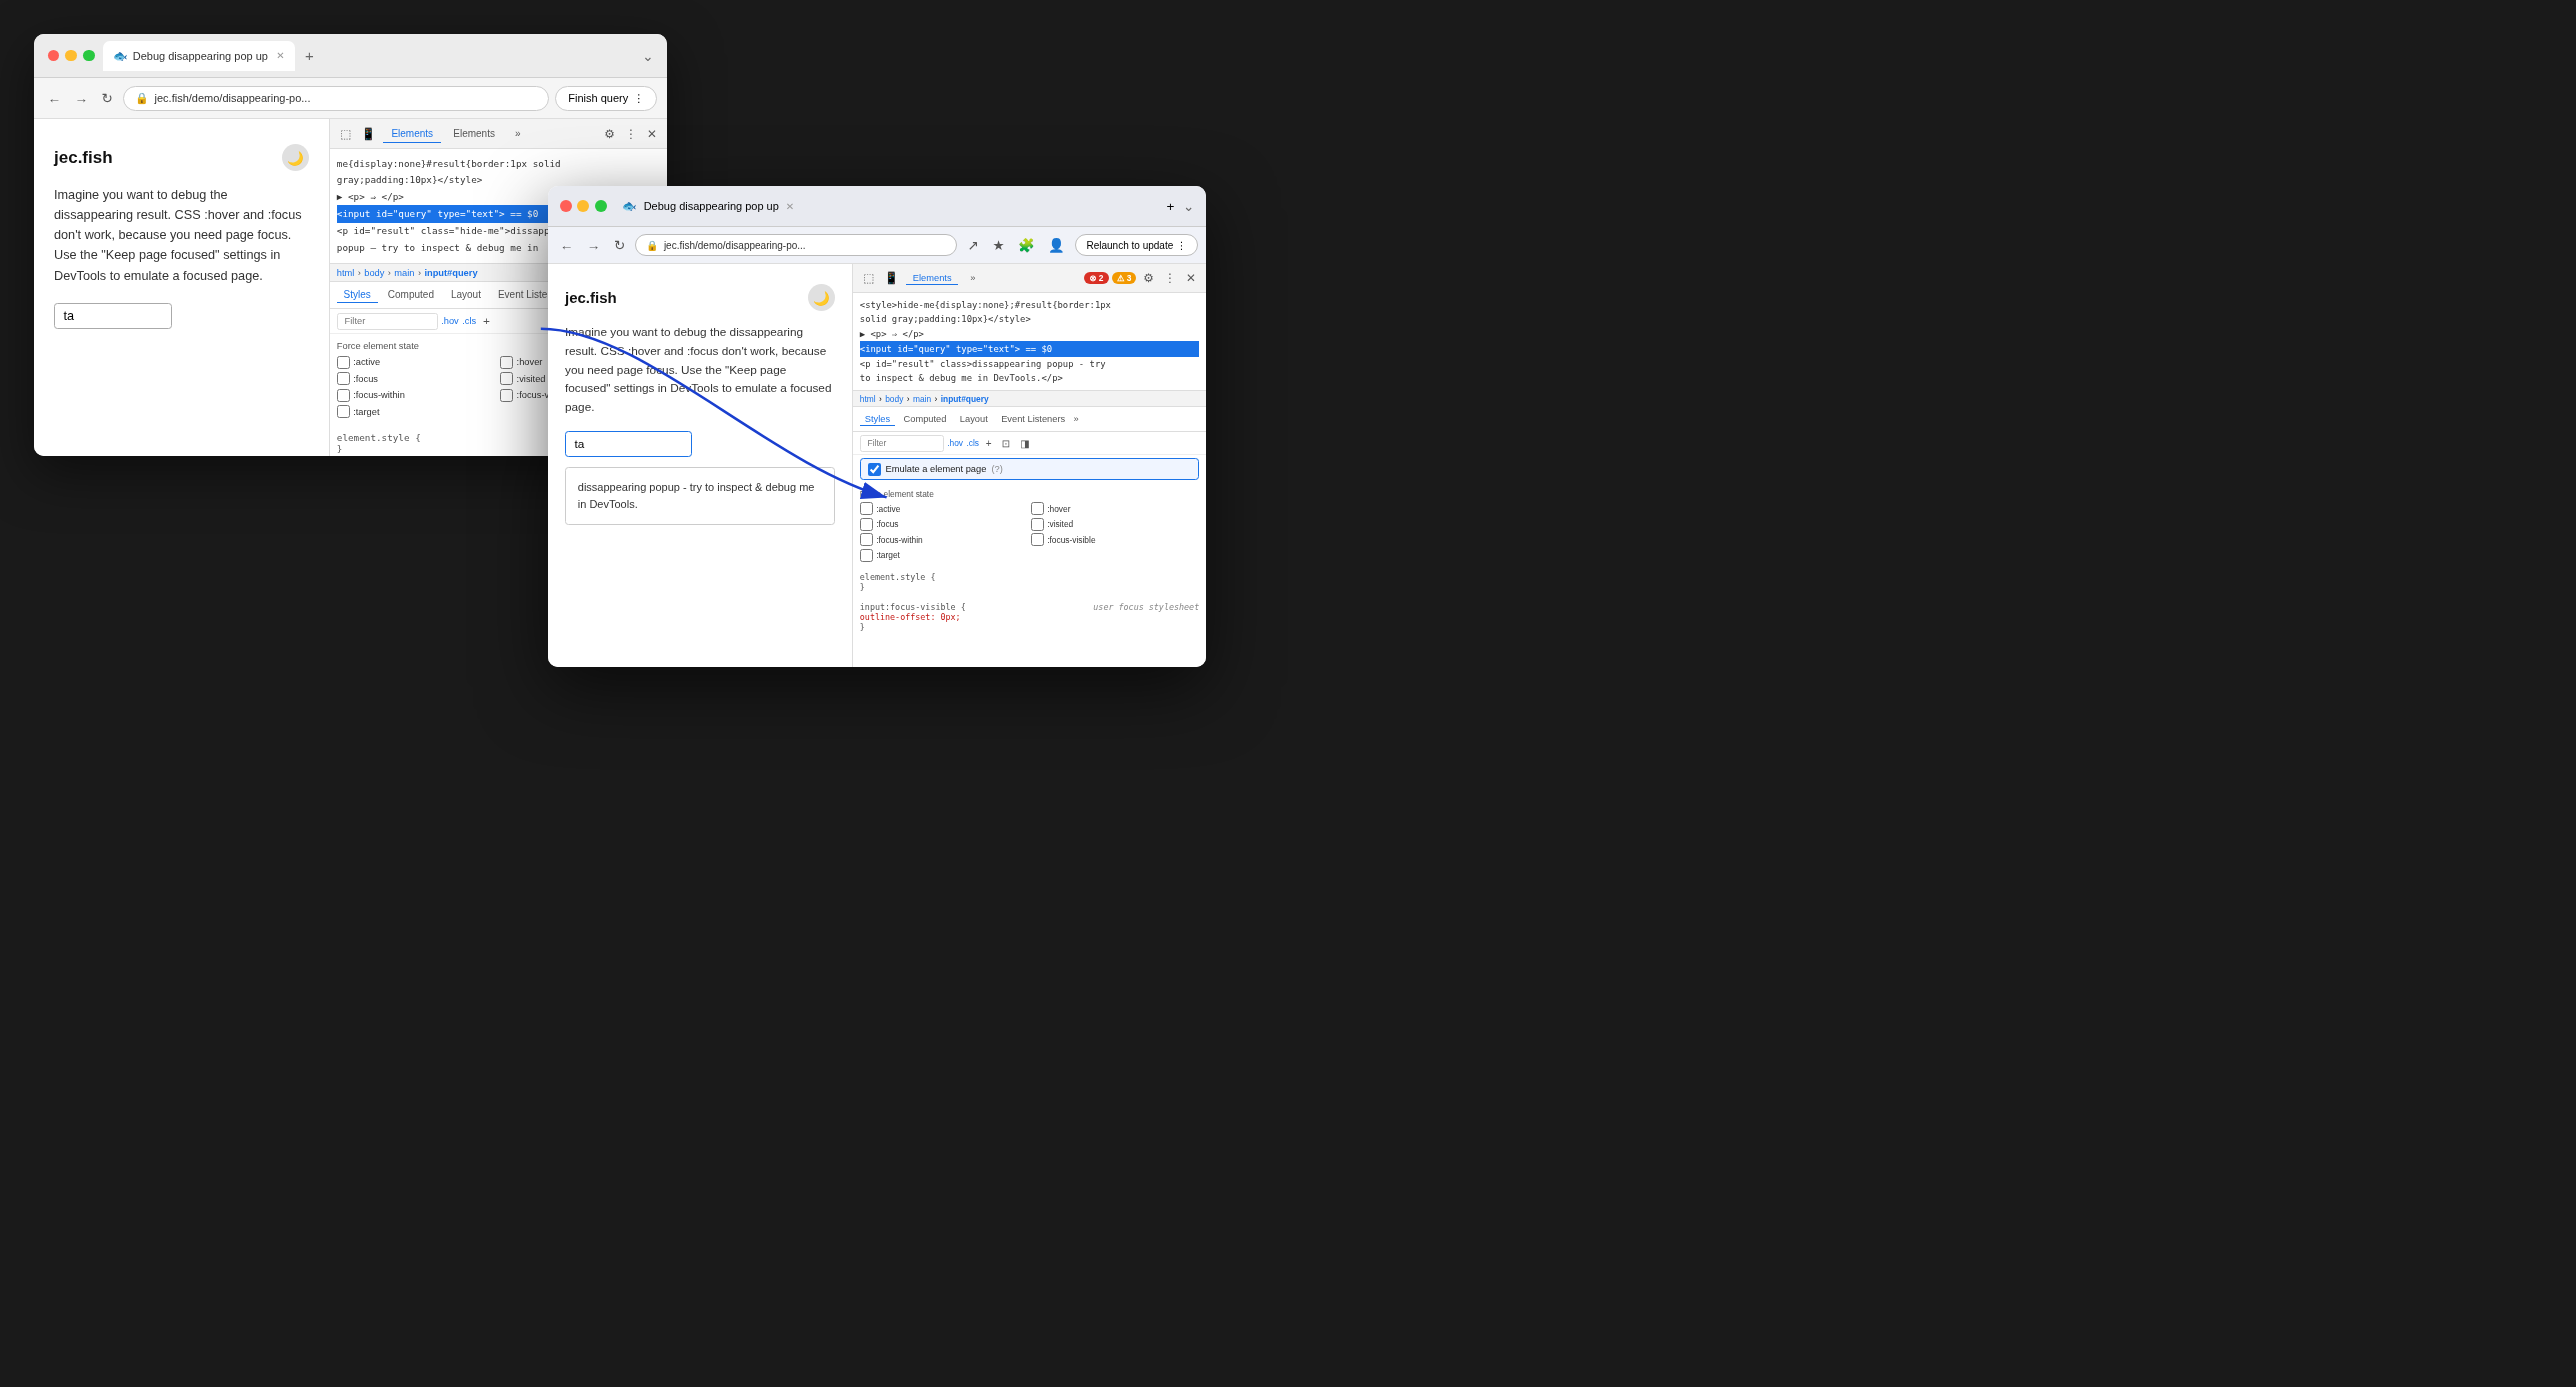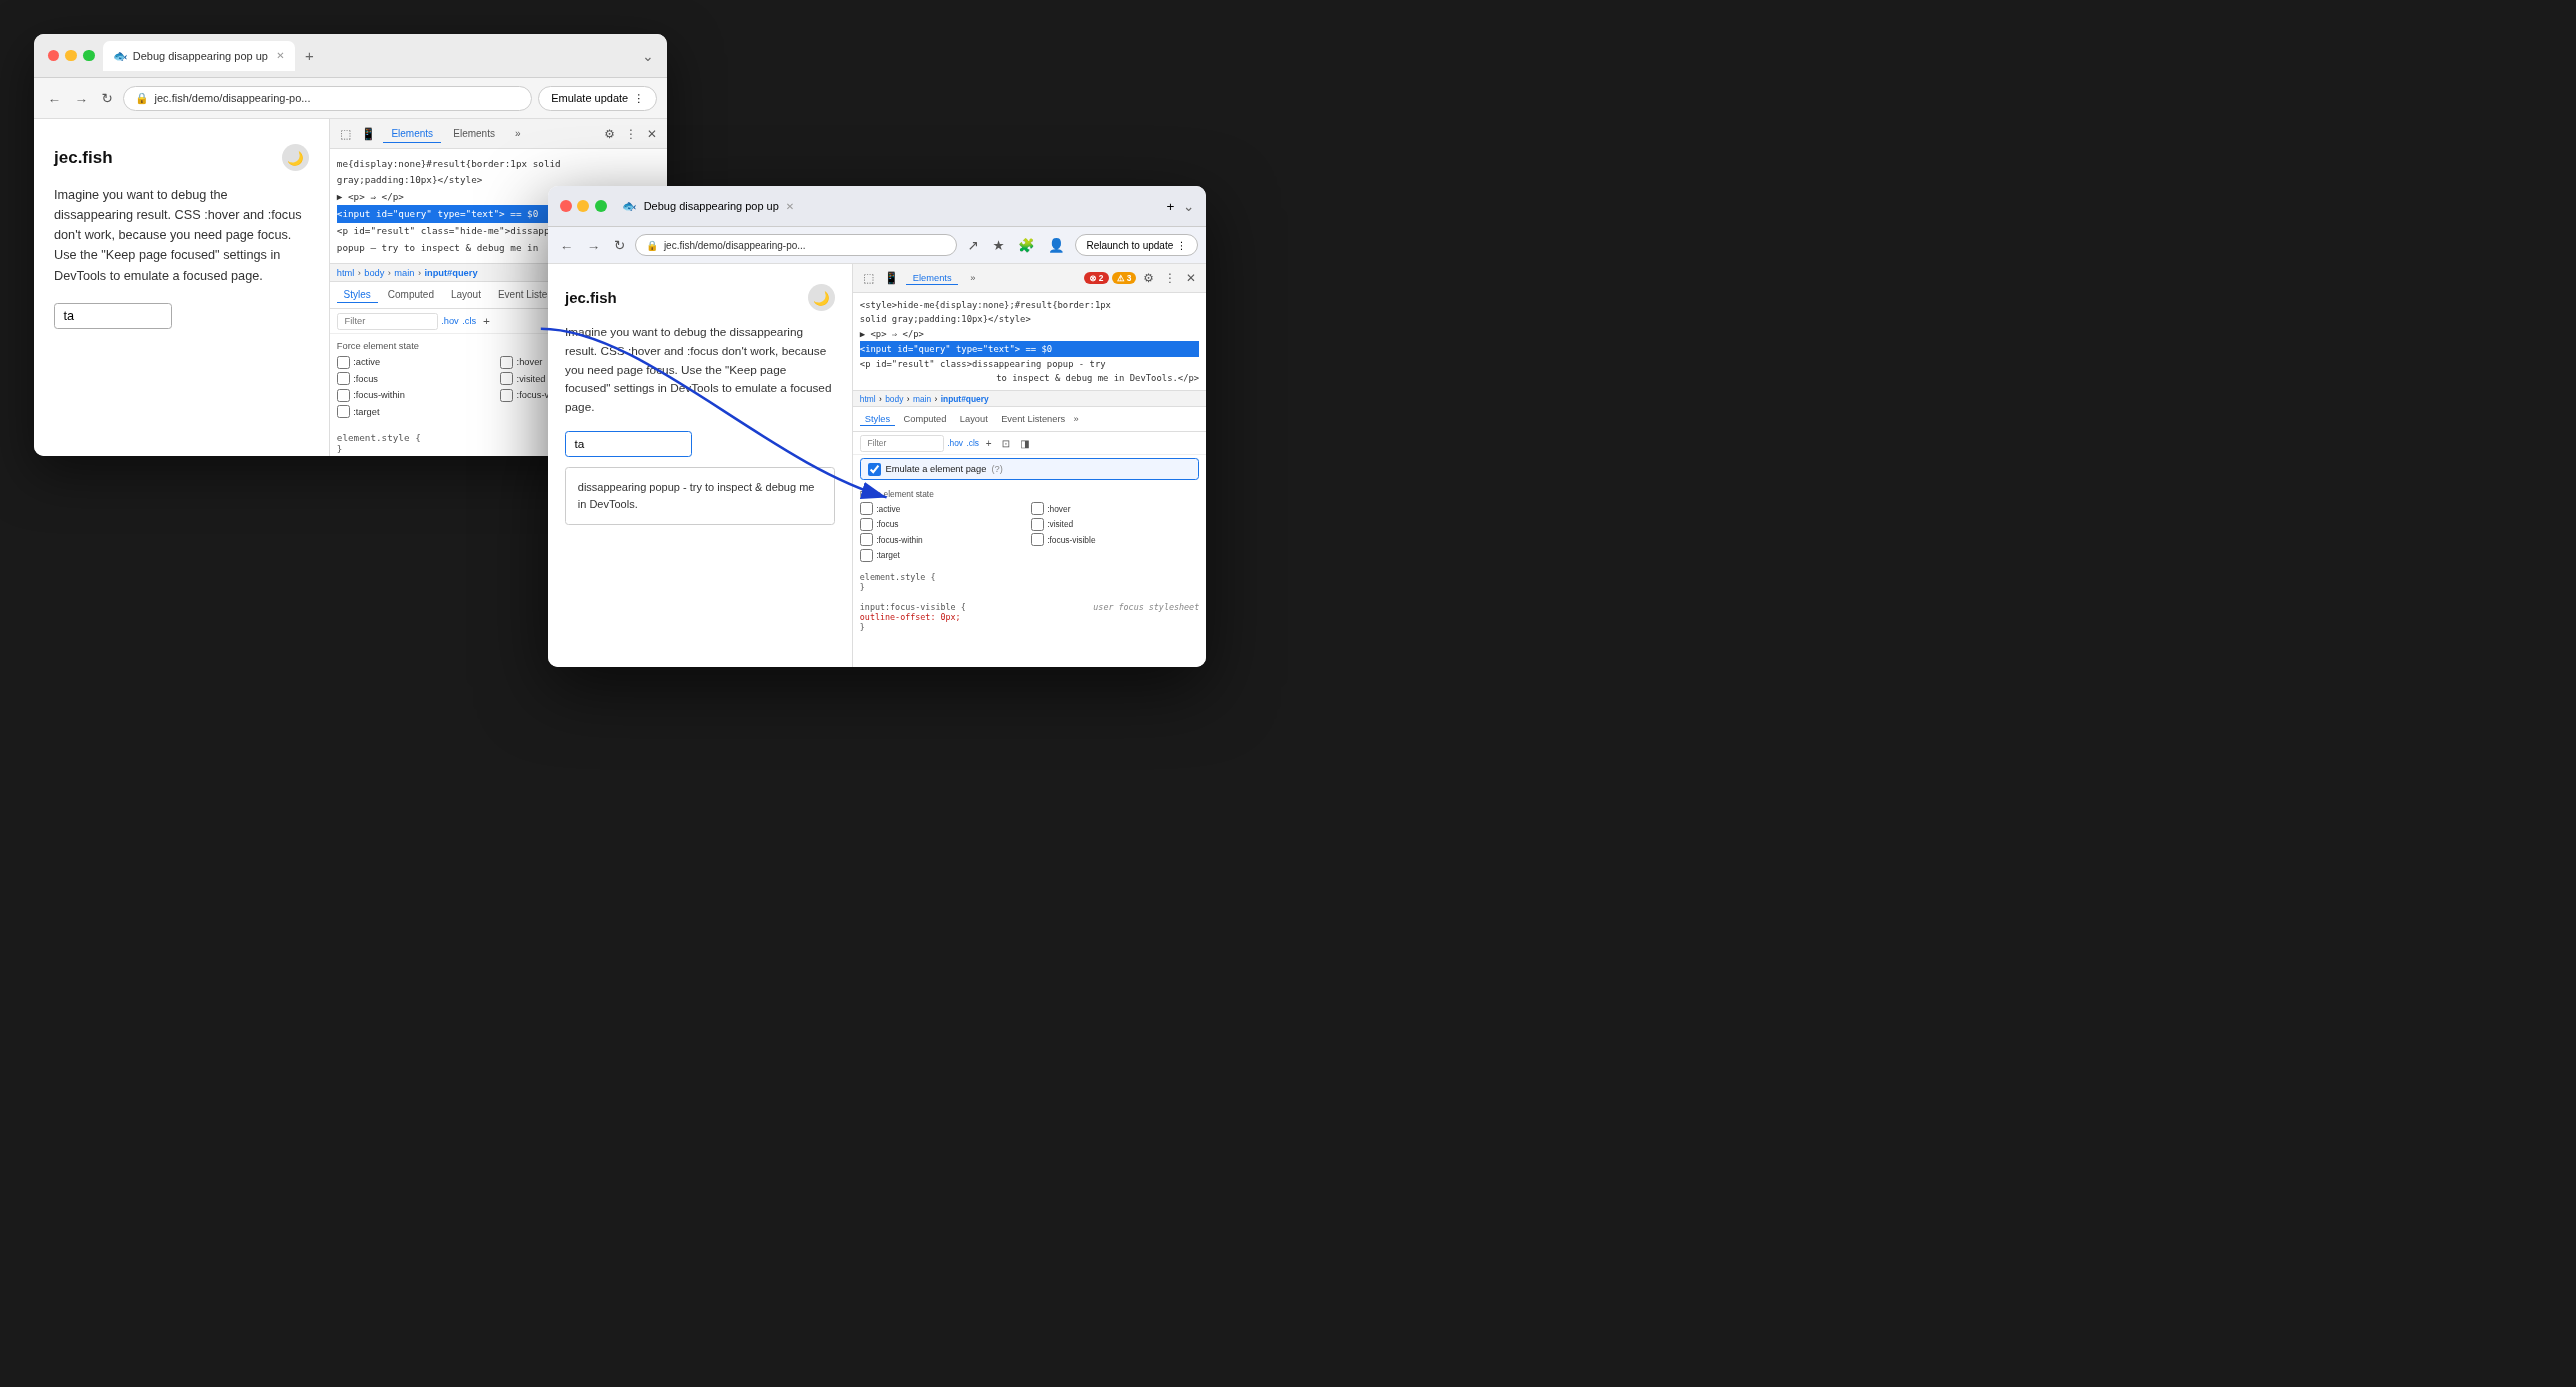--- a/index.html
+++ b/index.html
@@ -481,21 +481,21 @@
 
   <div class="nav-bar">
     <button class="nav-btn">←</button>
     <button class="nav-btn">→</button>
     <button class="nav-btn">↻</button>
     <div class="address-bar">
       <span>🔒</span>
       <span class="address-text">jec.fish/demo/disappearing-po...</span>
     </div>
     <button class="finish-update-btn">
-      <span>Emulate update</span>
+      <span>Finish query</span>
       <span>⋮</span>
     </button>
   </div>
 
   <div class="page-content-1">
 
     <div class="page-main-1">
       <div class="site-title-1">
         <span>jec.fish</span>
         <div class="moon-icon">🌙</div>
@@ -654,21 +654,21 @@
         <button class="dt-icon-btn">⋮</button>
         <button class="dt-icon-btn">✕</button>
       </div>
 
       <div class="devtools-code-2">
         <span style="display:block;">&lt;style&gt;hide-me{display:none};#result{border:1px</span>
         <span style="display:block;">solid gray;padding:10px}&lt;/style&gt;</span>
         <span style="display:block;">  ▶ &lt;p&gt; ⇒ &lt;/p&gt;</span>
         <span class="code-selected-2">  &lt;input id="query" type="text"&gt; == $0</span>
         <span style="display:block;">  &lt;p id="result" class&gt;dissappearing popup - try</span>
-        <span style="display:block;text-align:right;">    to inspect &amp; debug me in DevTools.&lt;/p&gt;</span>
+        <span style="display:block;">    to inspect &amp; debug me in DevTools.&lt;/p&gt;</span>
       </div>
 
       <div class="breadcrumb-bar-2">
         <span style="color:#1a73e8;">html</span>
         <span>›</span>
         <span style="color:#1a73e8;">body</span>
         <span>›</span>
         <span style="color:#1a73e8;">main</span>
         <span>›</span>
         <span style="color:#1a73e8; font-weight:bold;">input#query</span>

